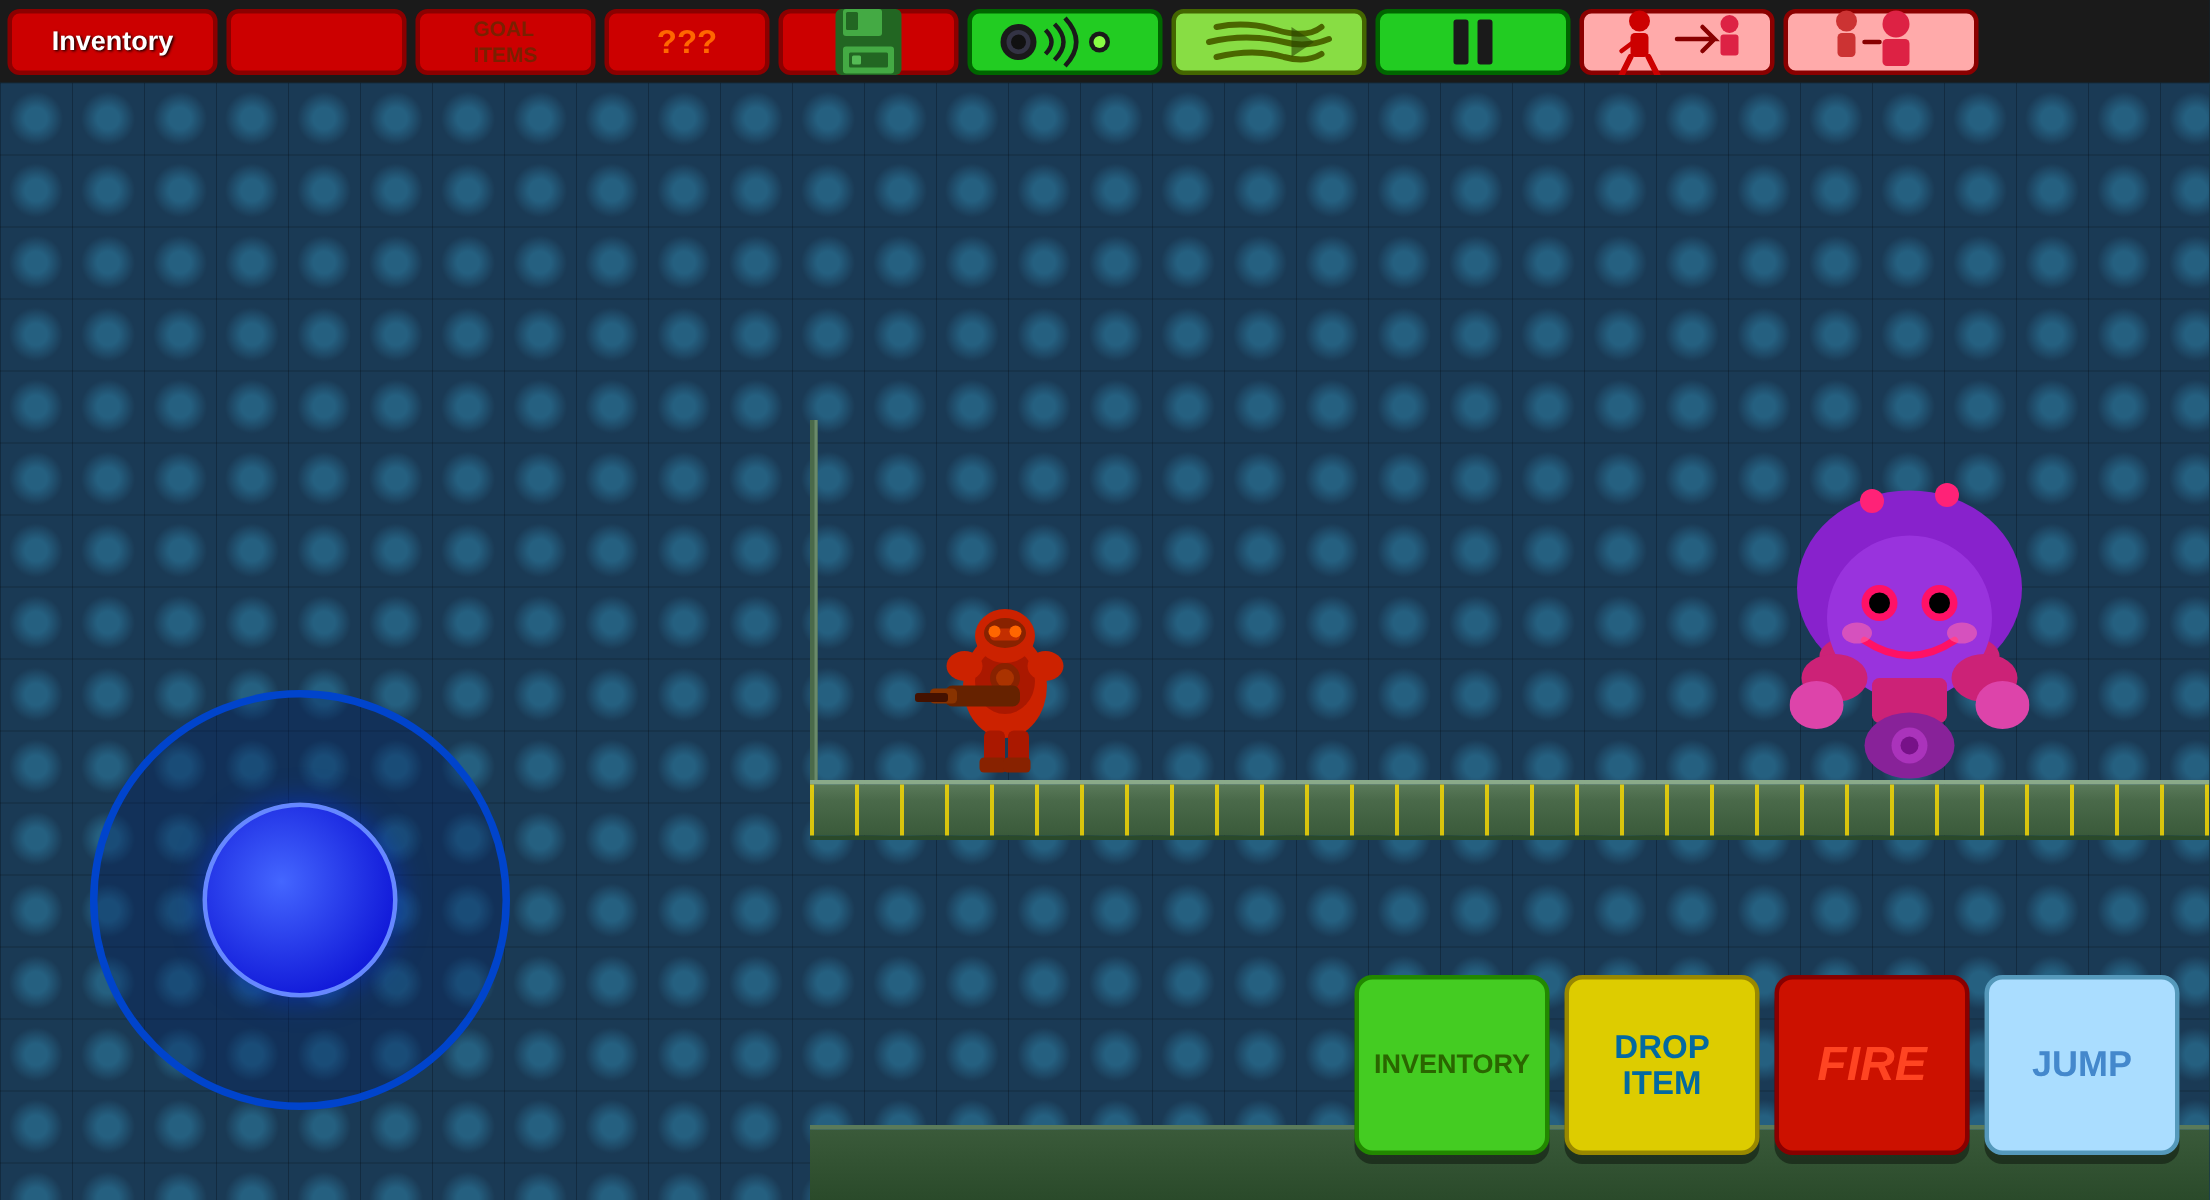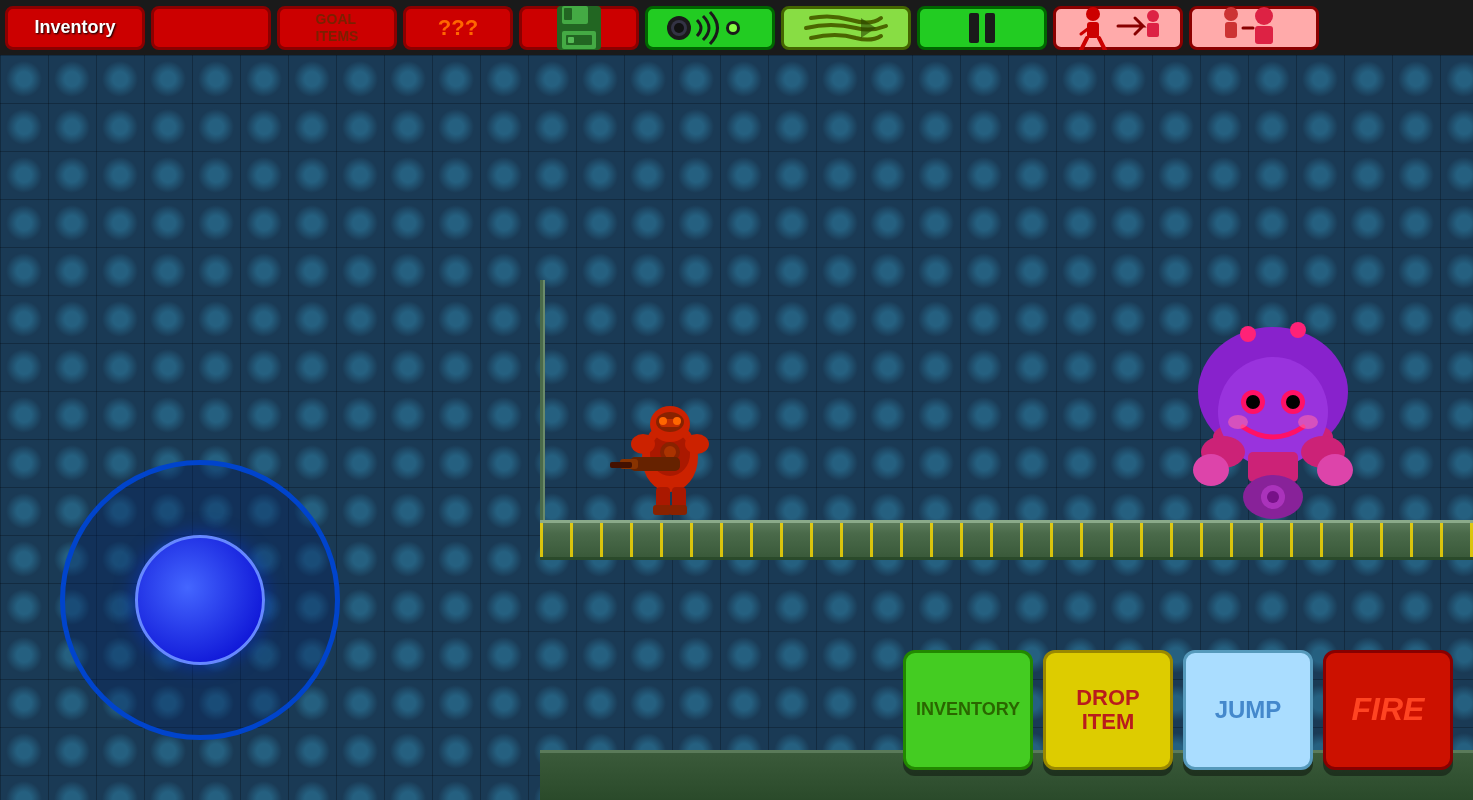--- a/index.html
+++ b/index.html
@@ -229,21 +229,21 @@
 
     .btn-inventory-game {
       background: #44cc22;
       color: #2a6600;
       font-size: 18px;
       border: 3px solid #228800;
     }
 
     .btn-drop {
       background: #ddcc00;
-      color: #b91c1c;
+      color: #0369a1;
       border: 3px solid #998800;
     }
 
     .btn-fire {
       background: #cc1100;
       color: #ff4422;
       border: 3px solid #880000;
       font-size: 32px;
       font-style: italic;
     }
@@ -497,23 +497,23 @@
 
     <button class="action-btn btn-inventory-game">
       <span>INVENTORY</span>
     </button>
 
     <button class="action-btn btn-drop">
       <span style="white-space:pre-line;">DROP
 ITEM</span>
     </button>
 
+    <button class="action-btn btn-fire">
+      <span>FIRE</span>
+    </button>
+
     <button class="action-btn btn-jump">
       <span>JUMP</span>
     </button>
 
-    <button class="action-btn btn-fire">
-      <span>FIRE</span>
-    </button>
-
   </div>
 
 </div>
 
 </body></html>

